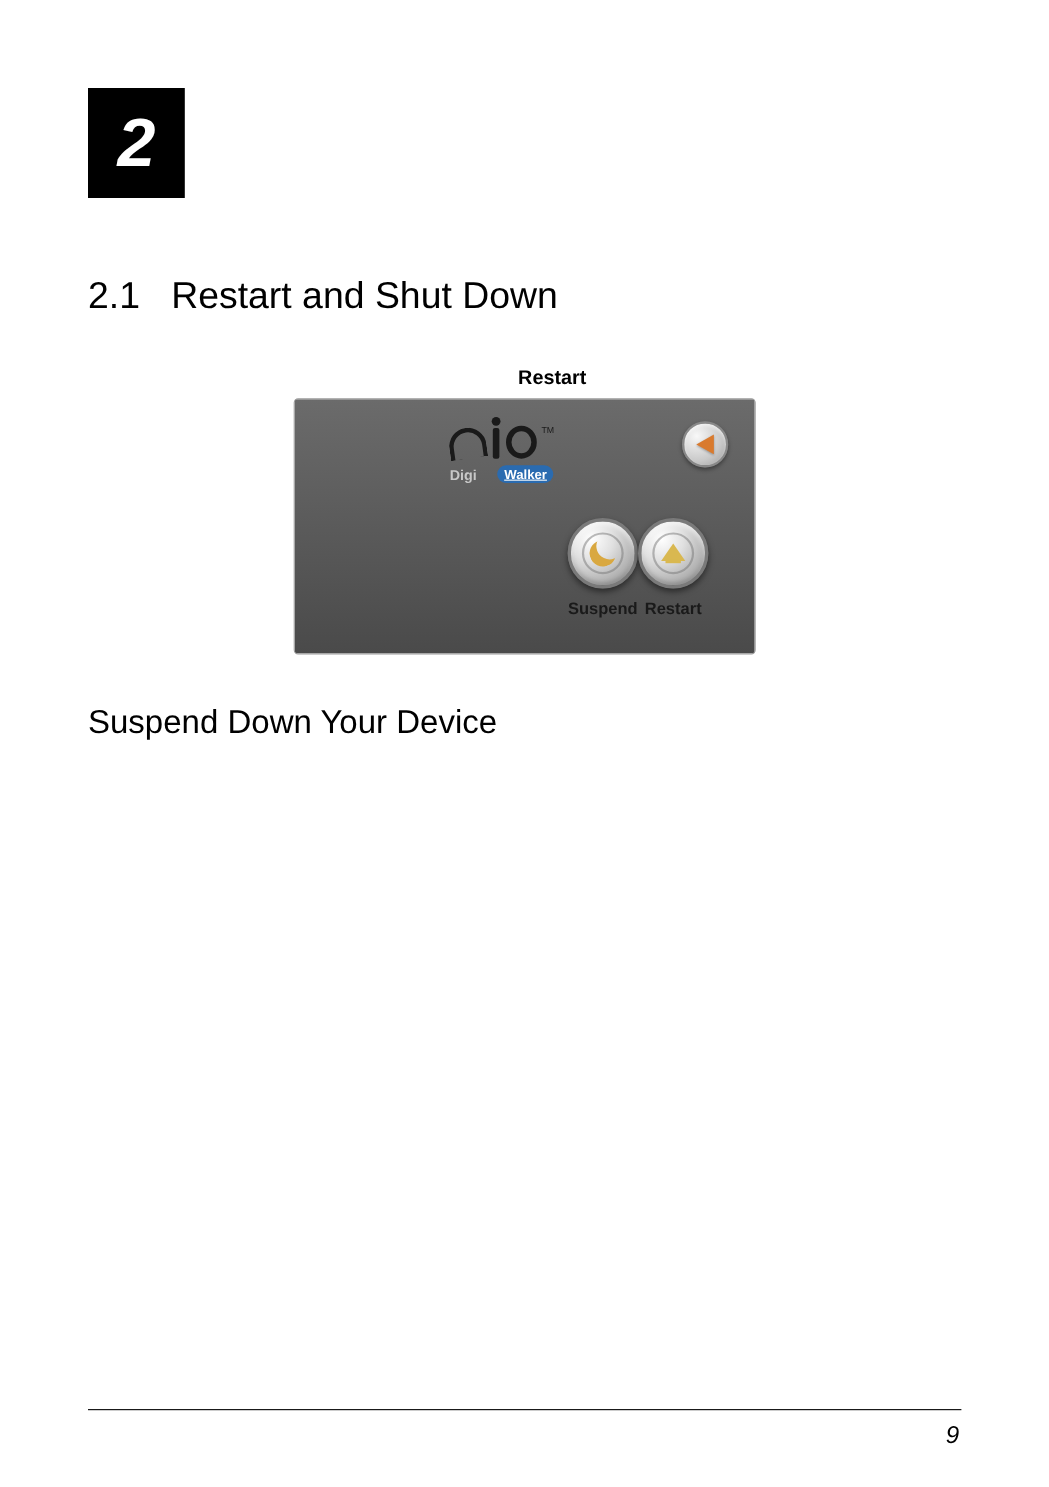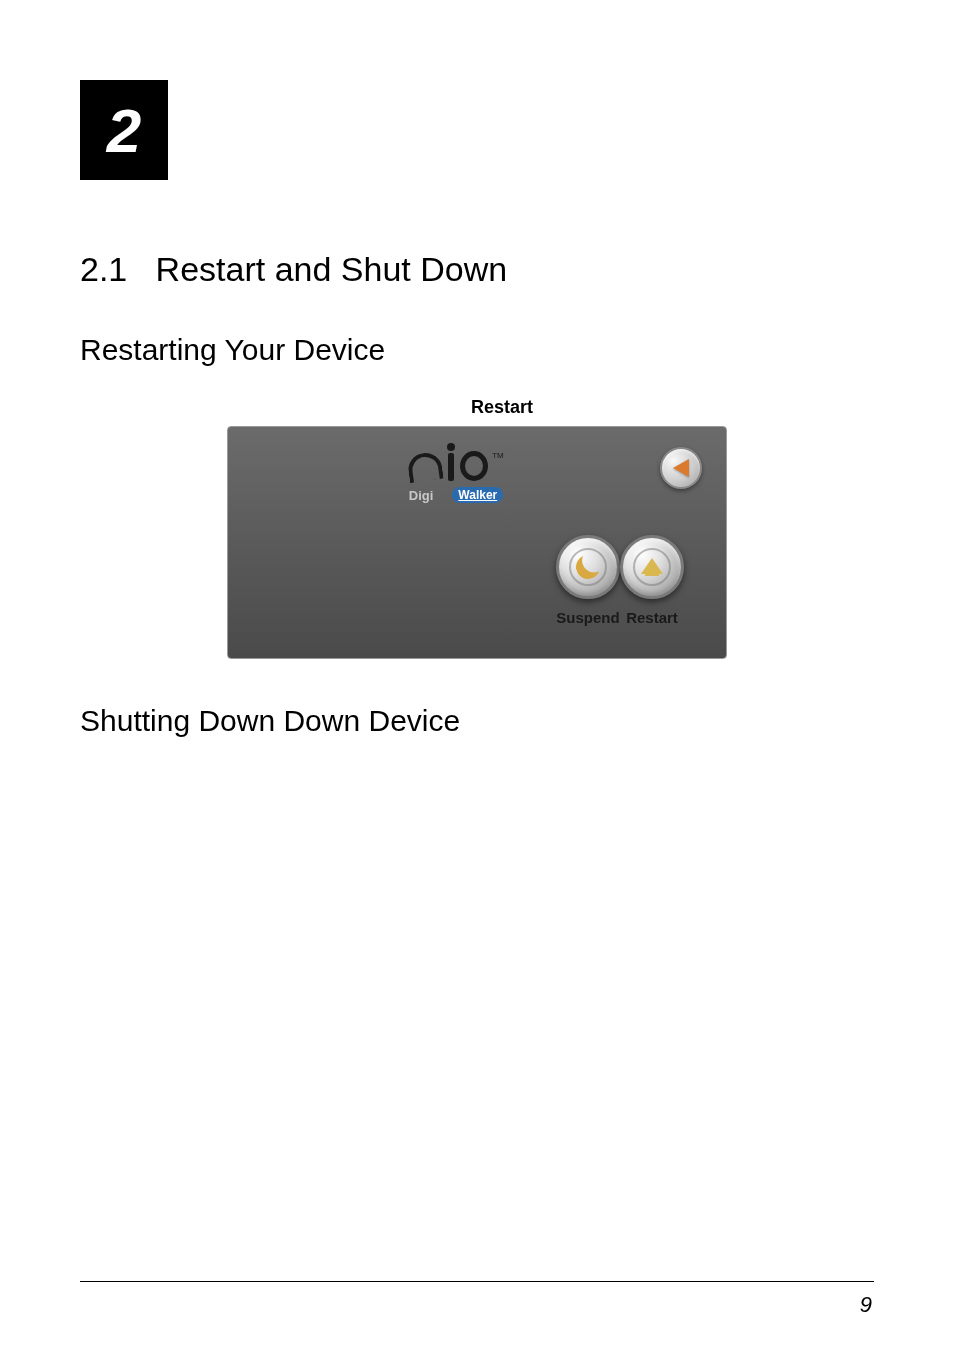--- a/index.html
+++ b/index.html
@@ -55,21 +55,21 @@
       margin-bottom: 30px;
     }
     .restart-label {
       text-align: center;
       font-size: 18px;
       font-weight: bold;
       margin-bottom: 8px;
       margin-left: 50px;
     }
     .device-screenshot {
-      width: 500px;
+      width: 420px;
       margin: 0 auto 45px auto;
       border: 1px solid #999;
       background: linear-gradient(180deg, #6b6b6b 0%, #4a4a4a 100%);
       padding: 12px;
       border-radius: 4px;
     }
     .device-inner {
       position: relative;
     }
     .device-top {
@@ -256,21 +256,20 @@
   <div class="chapter-header">
     <div class="chapter-number-box">
       <span>2</span>
     </div>
   </div>
 
   <h2 class="section-heading">
     <span>2.1</span>&nbsp;&nbsp;&nbsp;<span>Restart and Shut Down</span>
   </h2>
 
-  <h3 class="subsection-heading">Restarting Your Device</h3>
 
   <div class="restart-label">Restart</div>
 
   <div class="device-screenshot">
     <div class="device-inner">
       <div class="device-top">
         <div class="logo-area">
           <div class="logo-mio">
             <div class="logo-swoosh"></div>
             <div class="logo-i"></div>
@@ -299,17 +298,17 @@
               <div class="restart-tri"></div>
               <div class="restart-base"></div>
             </div>
           </div>
           <div class="btn-label">Restart</div>
         </div>
       </div>
     </div>
   </div>
 
-  <h3 class="subsection-heading">Shutting Down Down Device</h3>
+  <h3 class="subsection-heading">Suspend Down Your Device</h3>
 
   <div class="footer-line"></div>
   <div class="page-number">9</div>
 </div>
 
 </body></html>

